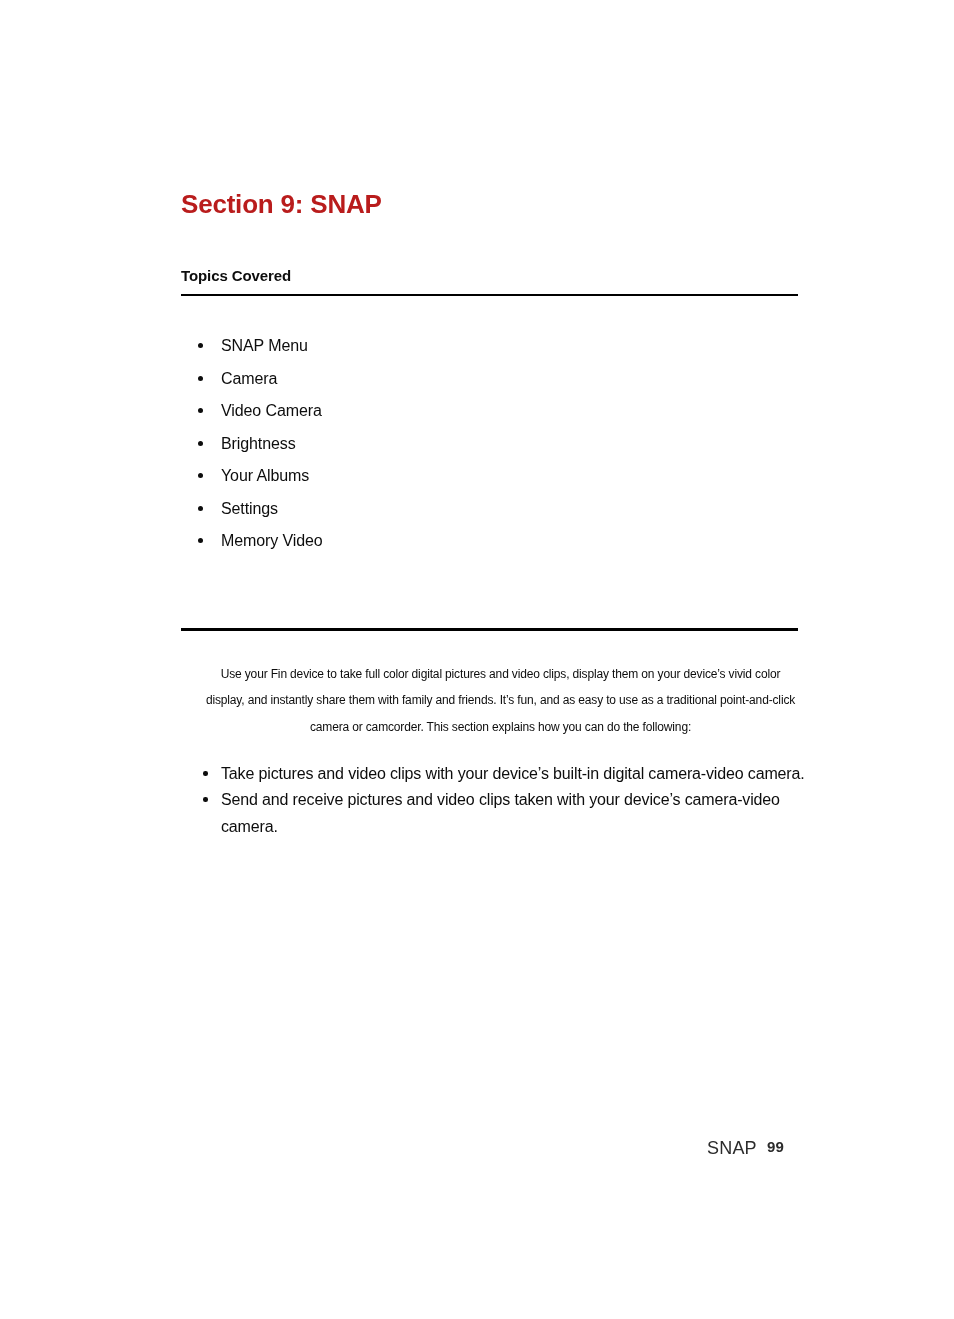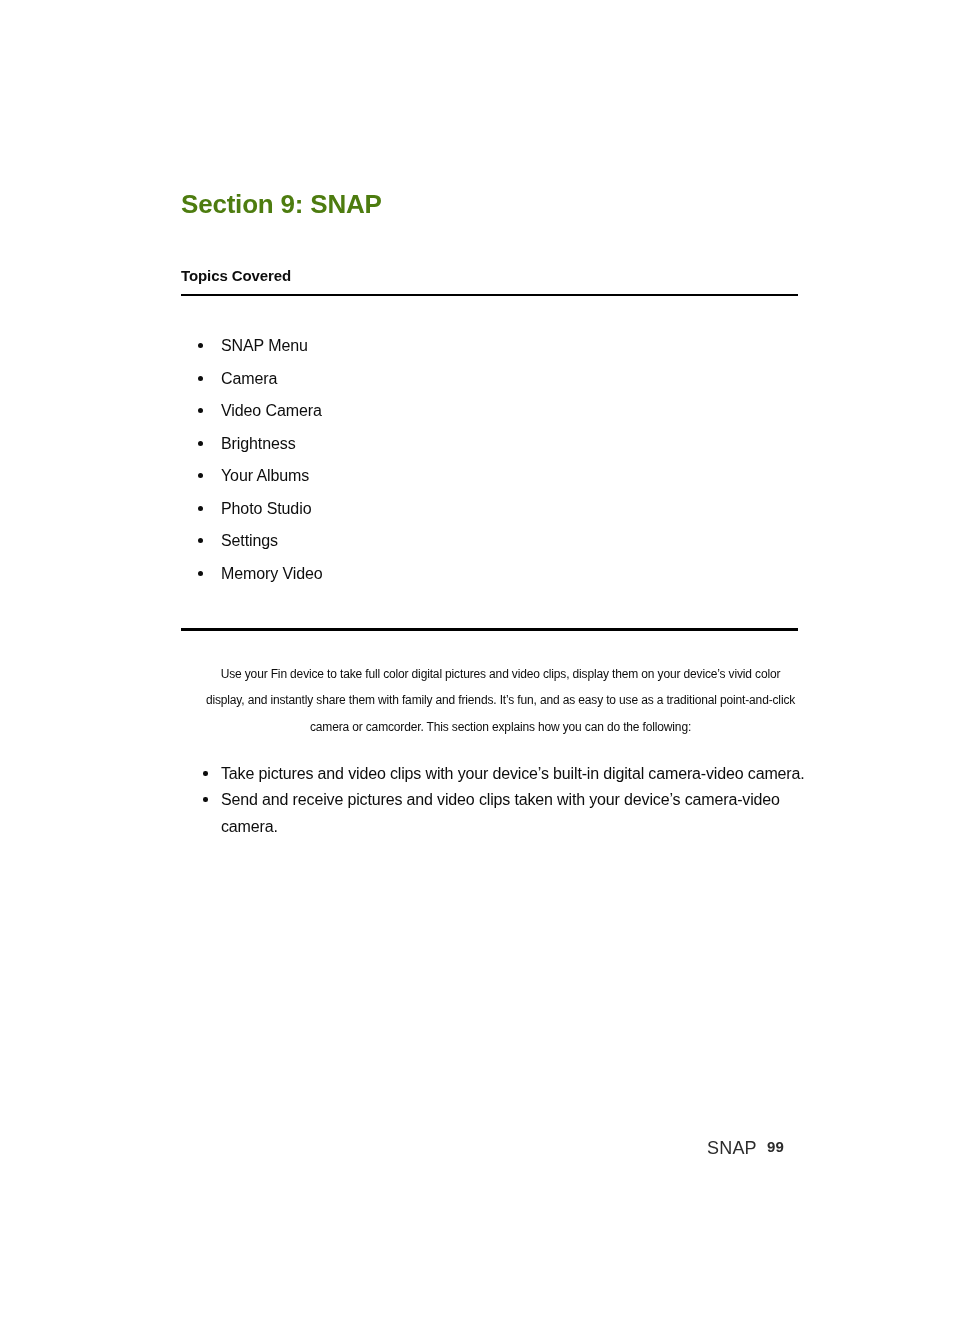--- a/index.html
+++ b/index.html
@@ -23,21 +23,21 @@
   }
 
   
   .section-heading {
     position: absolute;
     left: 181px;
     top: 173px;
     font-size: 26px;
     font-weight: bold;
     letter-spacing: -0.2px;
-    color: #4d7c0f;
+    color: #b91c1c;
     line-height: 1.12;
     white-space: nowrap;
     text-align: center;
   }
 
   
   .topics-label {
     position: absolute;
     left: 181px;
     top: 267px;
@@ -199,24 +199,20 @@
     <li>
       <span class="dot"></span>
       <span>Brightness</span>
     </li>
     <li>
       <span class="dot"></span>
       <span>Your Albums</span>
     </li>
     <li>
       <span class="dot"></span>
-      <span>Photo Studio</span>
-    </li>
-    <li>
-      <span class="dot"></span>
       <span>Settings</span>
     </li>
     <li>
       <span class="dot"></span>
       <span>Memory Video</span>
     </li>
   </ul>
 
   <div class="rule rule-thick"></div>
 

